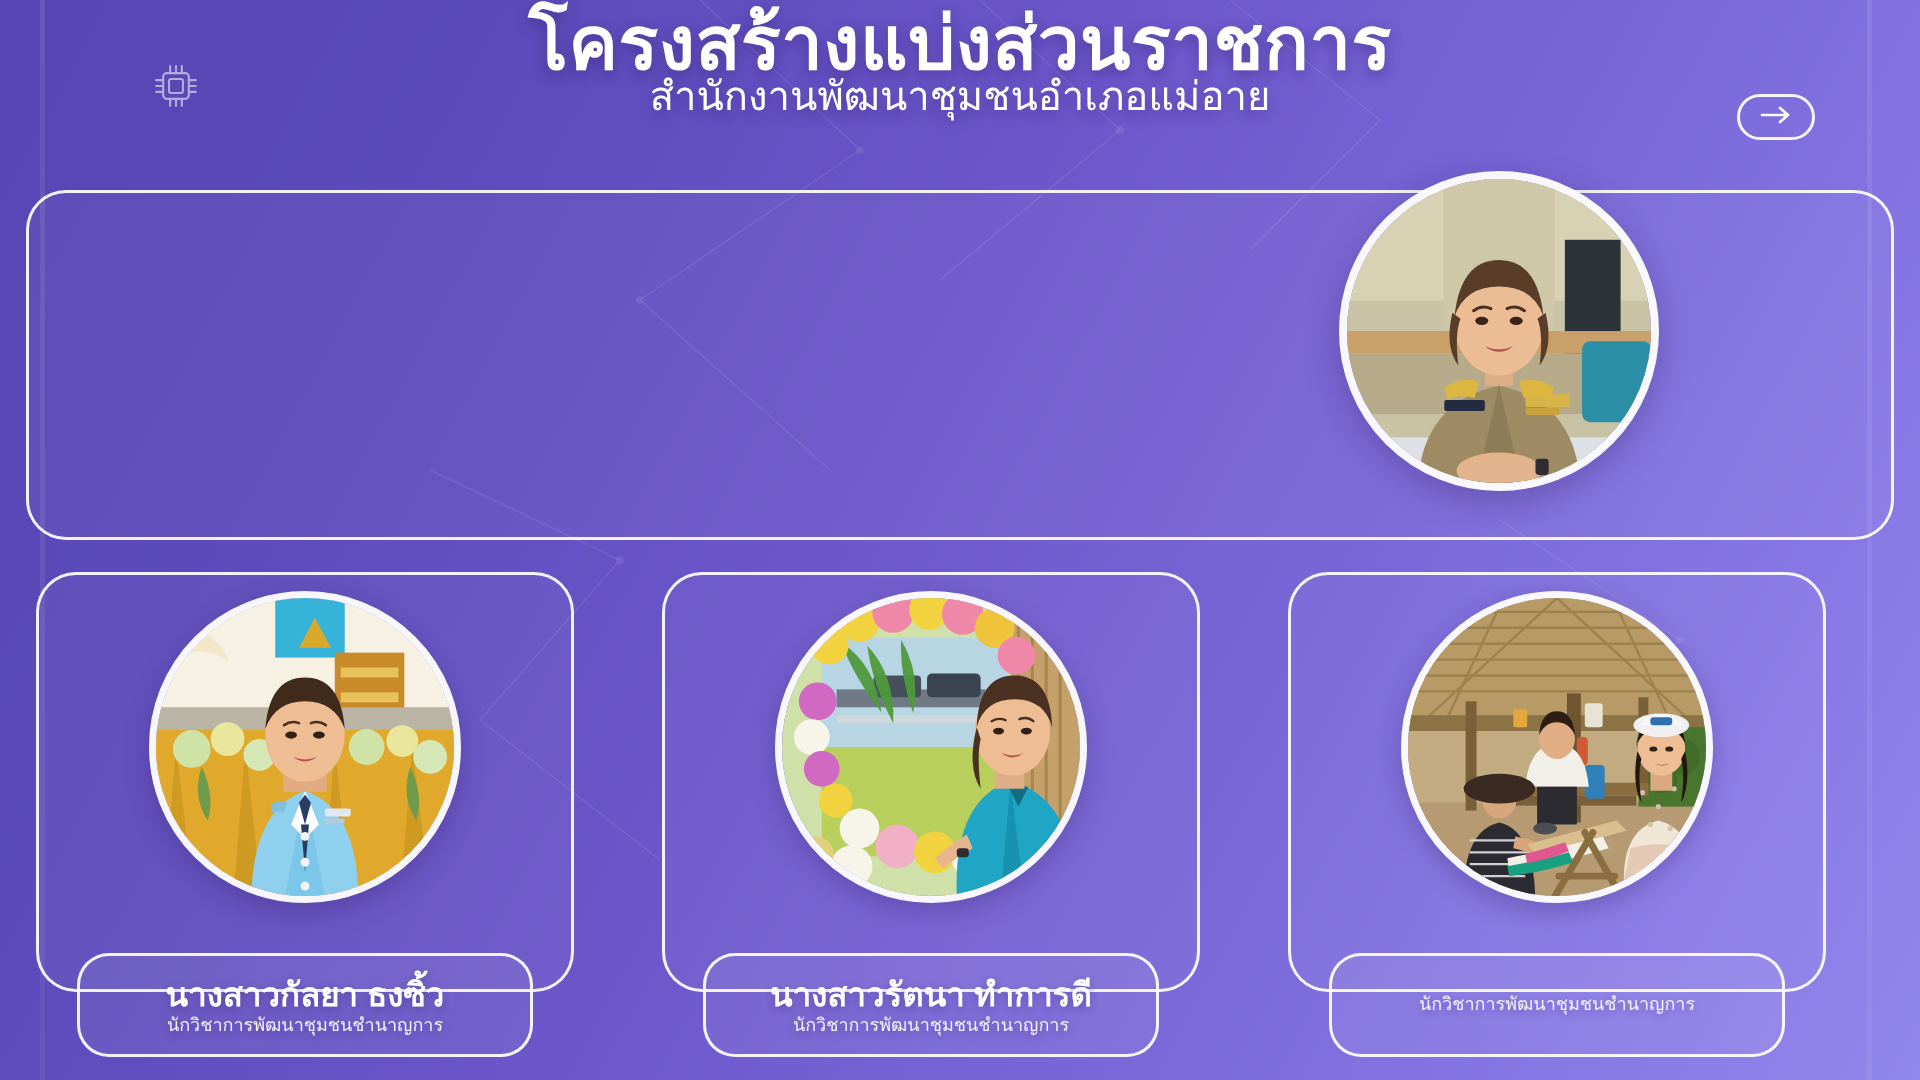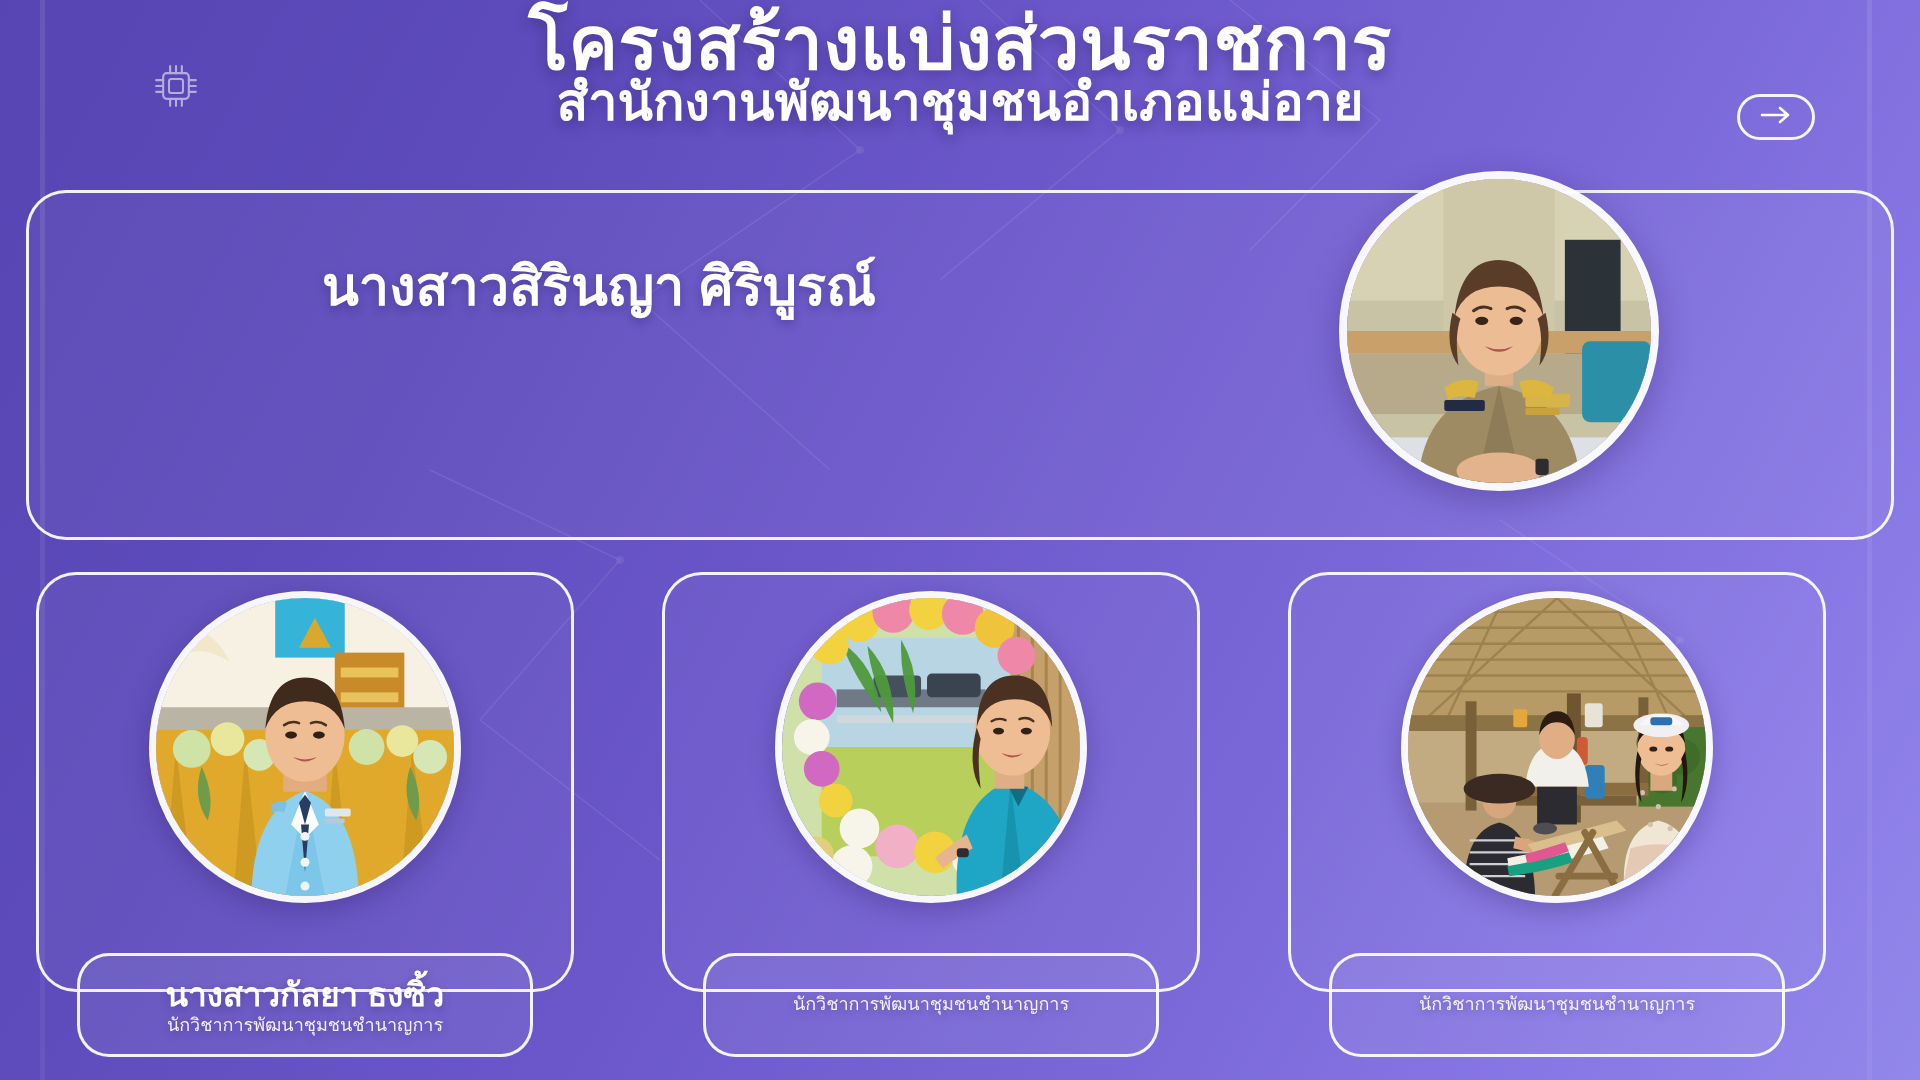--- a/index.html
+++ b/index.html
@@ -32,21 +32,21 @@
     position:absolute; right:105px; top:94px;
     width:78px; height:46px; border:3px solid rgba(255,255,255,.92);
     border-radius:26px; display:flex; align-items:center; justify-content:center;
   }
   .titles { position:absolute; left:0; right:0; top:6px; text-align:center; }
   .title-main {
     font-size:74px; font-weight:bold; color:#ffffff; line-height:1.02;
     letter-spacing:.5px; text-shadow:0 5px 14px rgba(40,20,90,.38);
   }
   .title-sub {
-    font-size:52px; font-weight:bold; color:#ffffff; line-height:1.05;
+    font-size:40px; font-weight:normal; color:#ffffff; line-height:1.05;
     margin-top:-6px; text-shadow:0 5px 14px rgba(40,20,90,.38);
   }
 
   
   .lead-card {
     position:absolute; left:26px; top:190px; width:1868px; height:350px;
     border:3px solid rgba(255,255,255,.92); border-radius:40px;
     background:rgba(255,255,255,.045);
   }
   .lead-text {
@@ -147,21 +147,20 @@
       <span>
         <svg viewBox="0 0 40 20" width="40" height="20" fill="none" stroke="#ffffff" stroke-width="2.6" stroke-linecap="round" stroke-linejoin="round">
           <path d="M6 10h26M24 3l8 7-8 7"></path>
         </svg>
       </span>
     </div>
   </div>
 
   <div class="lead-card">
     <div class="lead-text">
-      <div class="lead-name">นางสาวสิรินญา ศิริบูรณ์</div>
     </div>
 
     <div class="lead-photo">
       <svg class="ph" viewBox="0 0 300 300" preserveAspectRatio="xMidYMid slice">
         <rect width="300" height="300" fill="#c9c3a6"></rect>
         <rect x="0" y="0" width="300" height="120" fill="#d8d2b4"></rect>
         <rect x="95" y="0" width="110" height="150" fill="#cfc8a8"></rect>
         <rect x="215" y="60" width="55" height="130" fill="#2b3238"></rect>
         <rect x="0" y="150" width="300" height="22" fill="#caa06a"></rect>
         <rect x="0" y="172" width="300" height="60" fill="#b7aa8a"></rect>
@@ -302,20 +301,21 @@
           <ellipse cx="232" cy="134" rx="38" ry="45" fill="#eebd94"></ellipse>
           <path d="M196 130 q2-52 38-52 q36 0 38 52 q-8-28-38-28 q-30 0-38 28z" fill="#4a3121"></path>
           <path d="M196 130 q-10 40 4 62 q-4-34 0-50z" fill="#4a3121"></path>
           <ellipse cx="218" cy="134" rx="5.6" ry="3.4" fill="#332014"></ellipse>
           <ellipse cx="246" cy="134" rx="5.6" ry="3.4" fill="#332014"></ellipse>
           <path d="M211 124 q7-4 14-1M239 122 q8-3 14 2" stroke="#4a3020" stroke-width="2.4" fill="none" stroke-linecap="round"></path>
           <path d="M221 156 q11 9 22 0 q-11 5-22 0z" fill="#b2544f"></path>
         </svg>
       </div>
       <div class="name-plate">
+        <div class="plate-name">นางสาวรัตนา ทำการดี</div>
         <div class="plate-role">นักวิชาการพัฒนาชุมชนชำนาญการ</div>
       </div>
     </div>
 
     <div class="card c3">
       <div class="card-photo">
         <svg class="ph" viewBox="0 0 300 300" preserveAspectRatio="xMidYMid slice">
           <rect width="300" height="300" fill="#cdb98d"></rect>
           <rect x="0" y="0" width="300" height="120" fill="#b79a65"></rect>
           <g stroke="#9d8250" stroke-width="2.4">

